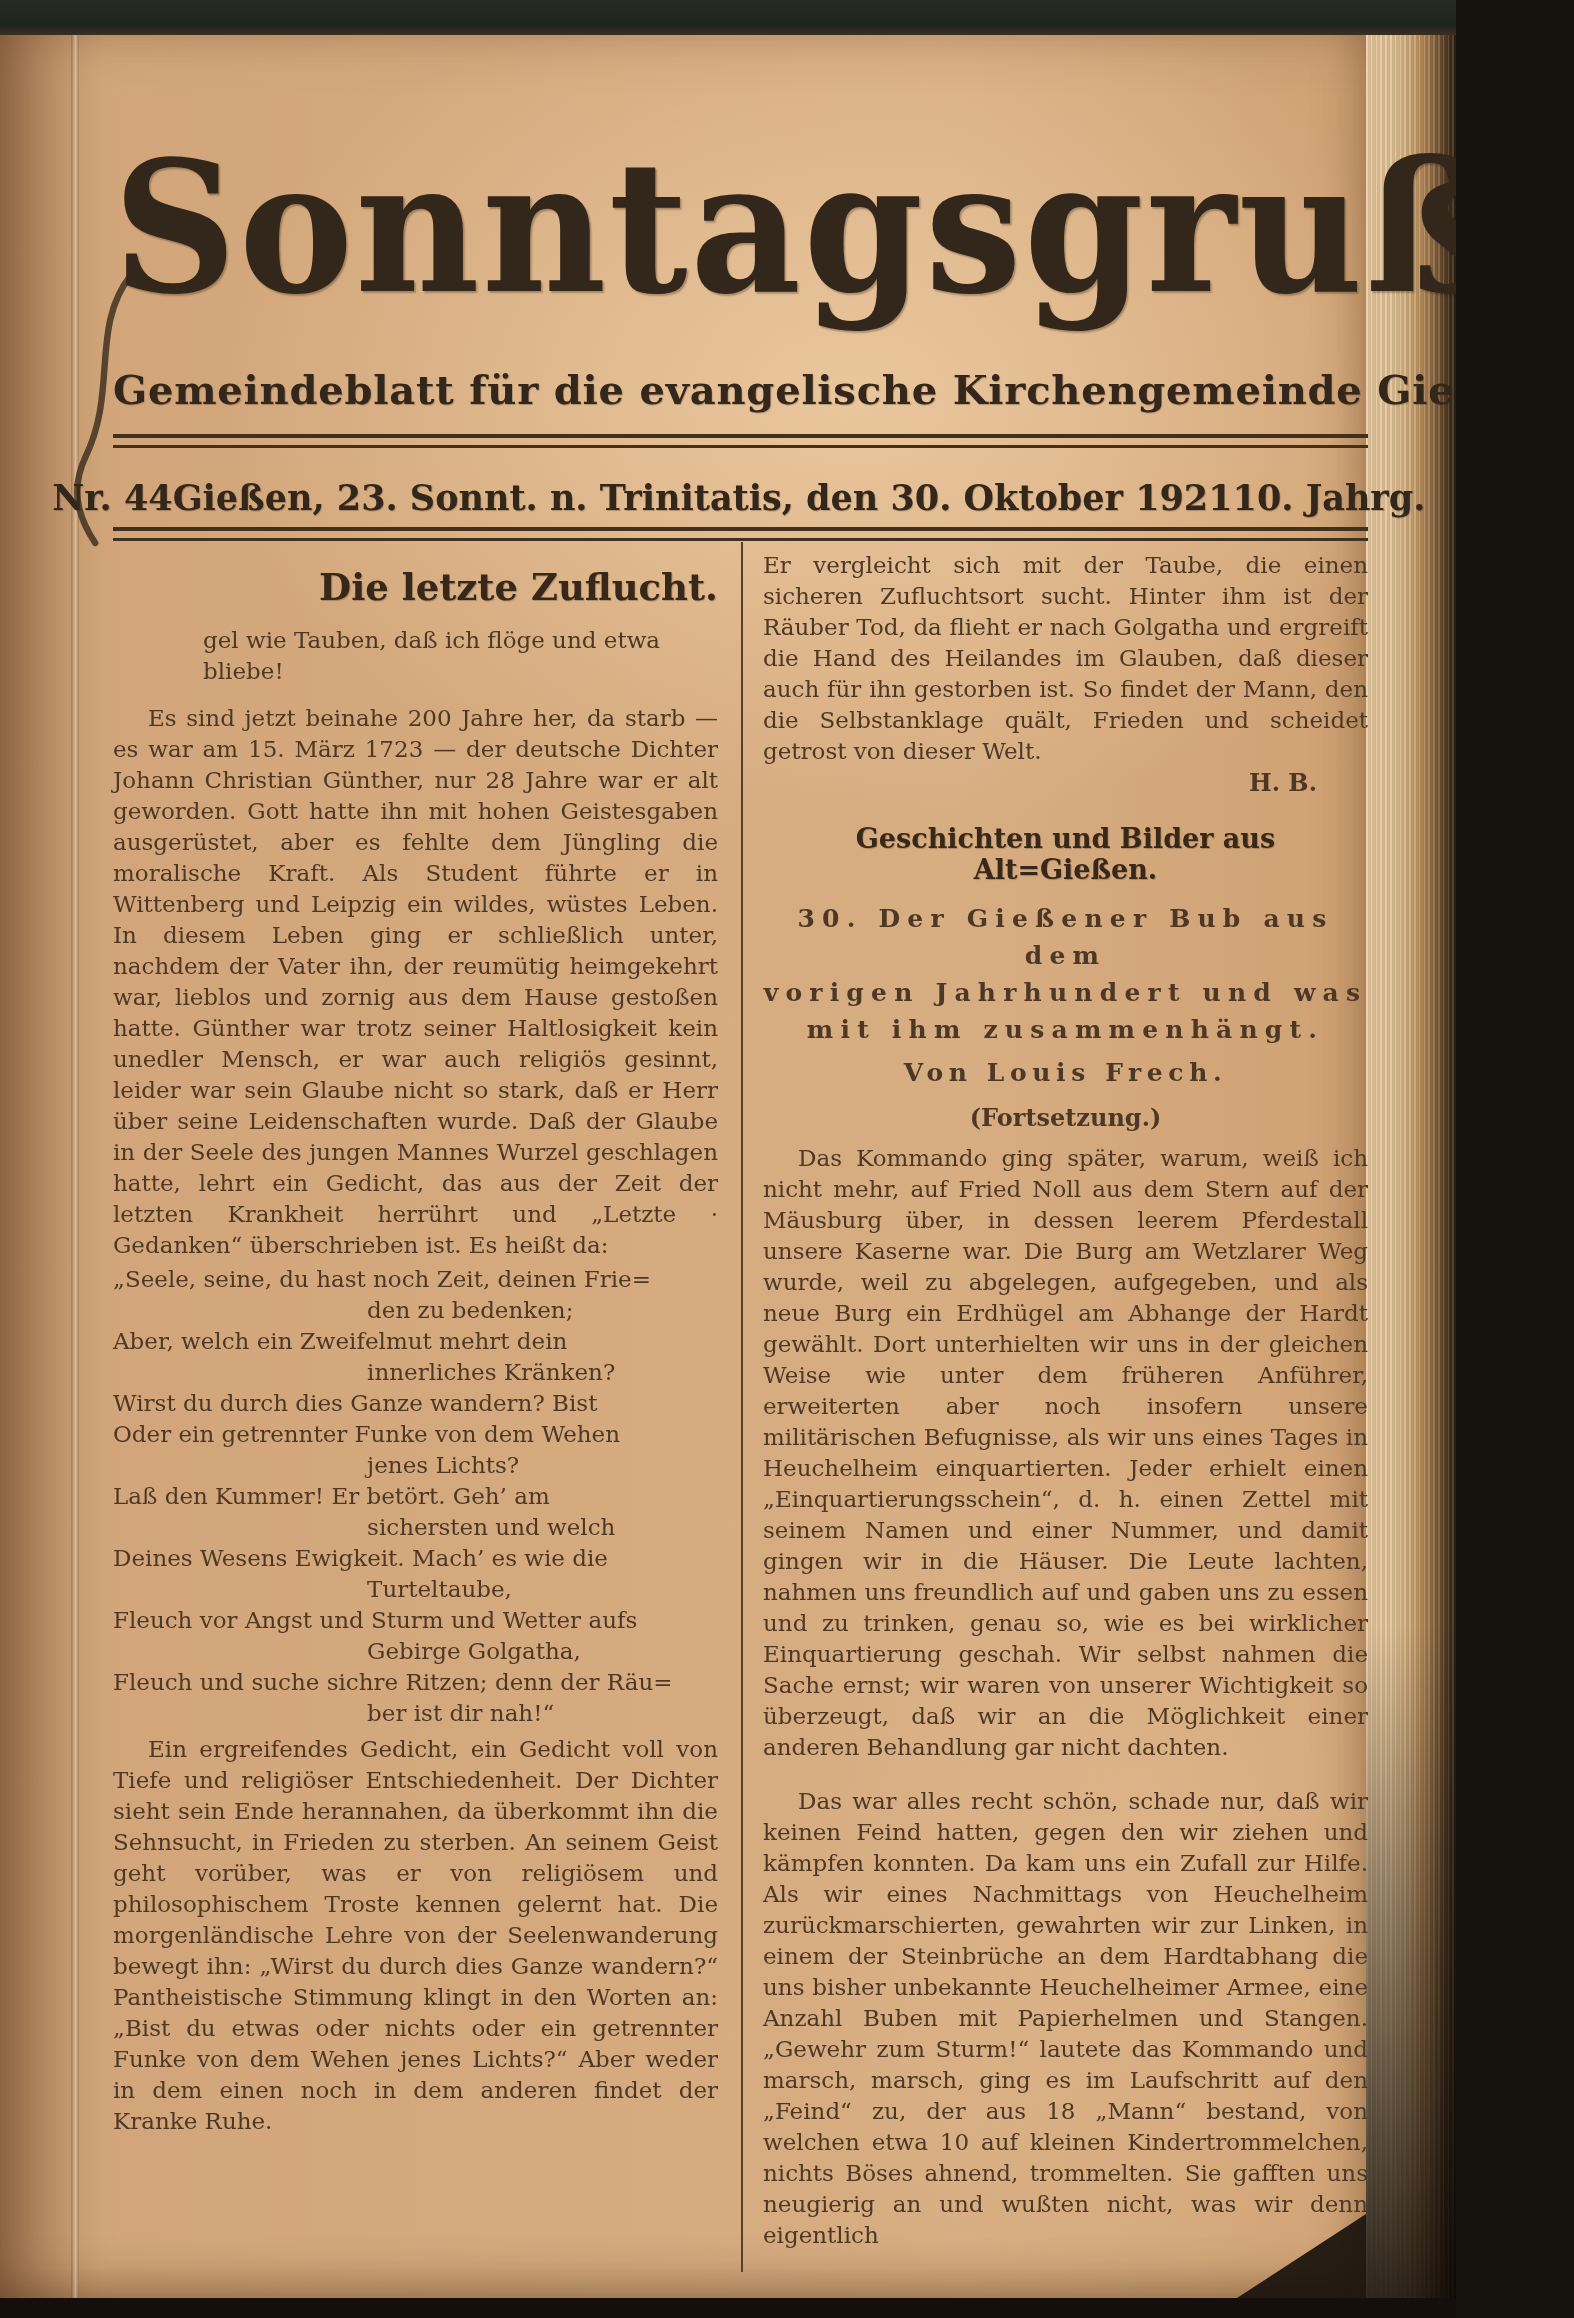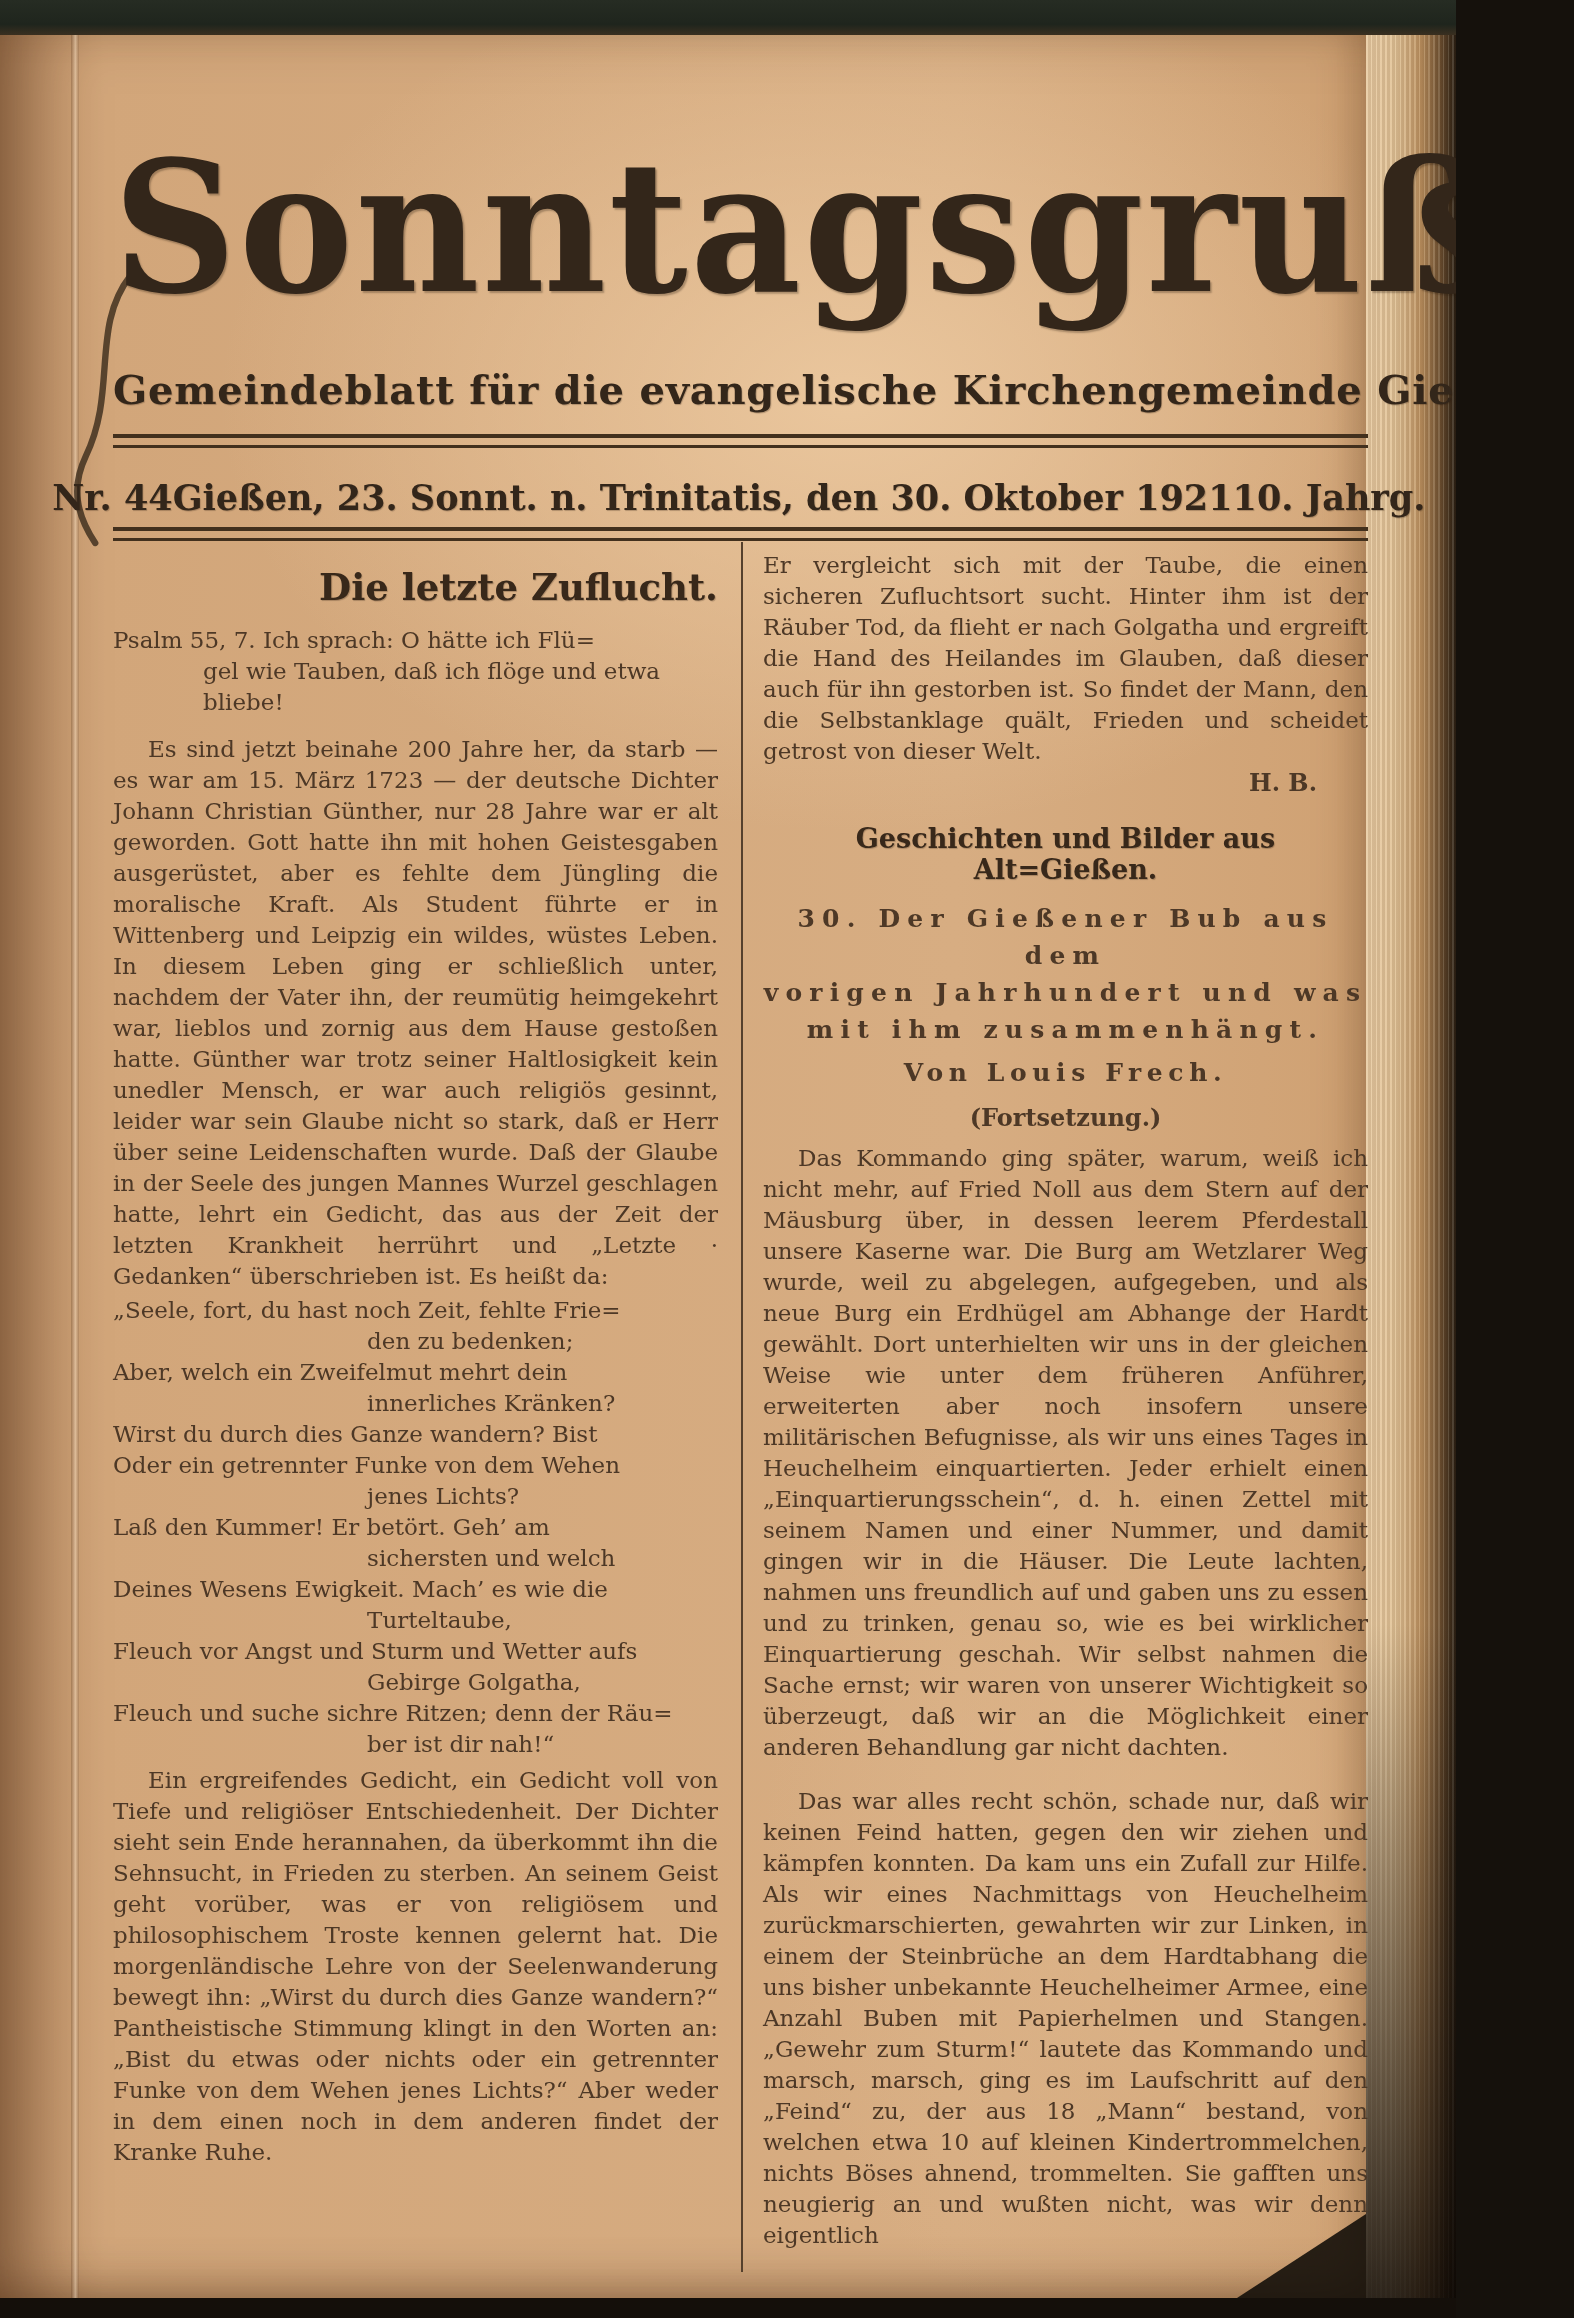--- a/index.html
+++ b/index.html
@@ -95,30 +95,29 @@
       <div class="rule-double second"></div>
     </div>
 
     <div class="columns">
       <div class="divider"></div>
 
       <div class="col-left">
         <div class="headline">Die letzte Zuflucht.</div>
 
         <div class="psalm">
-          <div>Psalm 55, 7. Ich sprach: O hätte ich Flü=</div>
           <div class="cont">gel wie Tauben, daß ich flöge und etwa</div>
           <div class="cont">bliebe!</div>
         </div>
 
         <p class="just">Es sind jetzt beinahe 200 Jahre her, da starb — es war am 15. März 1723 — der deutsche Dichter Johann Christian Günther, nur 28 Jahre war er alt geworden. Gott hatte ihn mit hohen Geistesgaben ausgerüstet, aber es fehlte dem Jüngling die moralische Kraft. Als Student führte er in Wittenberg und Leipzig ein wildes, wüstes Leben. In diesem Leben ging er schließlich unter, nachdem der Vater ihn, der reumütig heimgekehrt war, lieblos und zornig aus dem Hause gestoßen hatte. Günther war trotz seiner Haltlosigkeit kein unedler Mensch, er war auch religiös gesinnt, leider war sein Glaube nicht so stark, daß er Herr über seine Leidenschaften wurde. Daß der Glaube in der Seele des jungen Mannes Wurzel geschlagen hatte, lehrt ein Gedicht, das aus der Zeit der letzten Krankheit herrührt und „Letzte · Gedanken“ überschrieben ist. Es heißt da:</p>
 
         <div class="poem">
           <div class="verse">
-            <div class="va">„Seele, fort, du hast noch Zeit, fehlte Frie=</div>
+            <div class="va">„Seele, seine, du hast noch Zeit, deinen Frie=</div>
             <div class="vb">den zu bedenken;</div>
           </div>
           <div class="verse">
             <div class="va">Aber, welch ein Zweifelmut mehrt dein</div>
             <div class="vb">innerliches Kränken?</div>
           </div>
           <div class="verse">
             <div class="va">Wirst du durch dies Ganze wandern? Bist</div>
           </div>
           <div class="verse">

